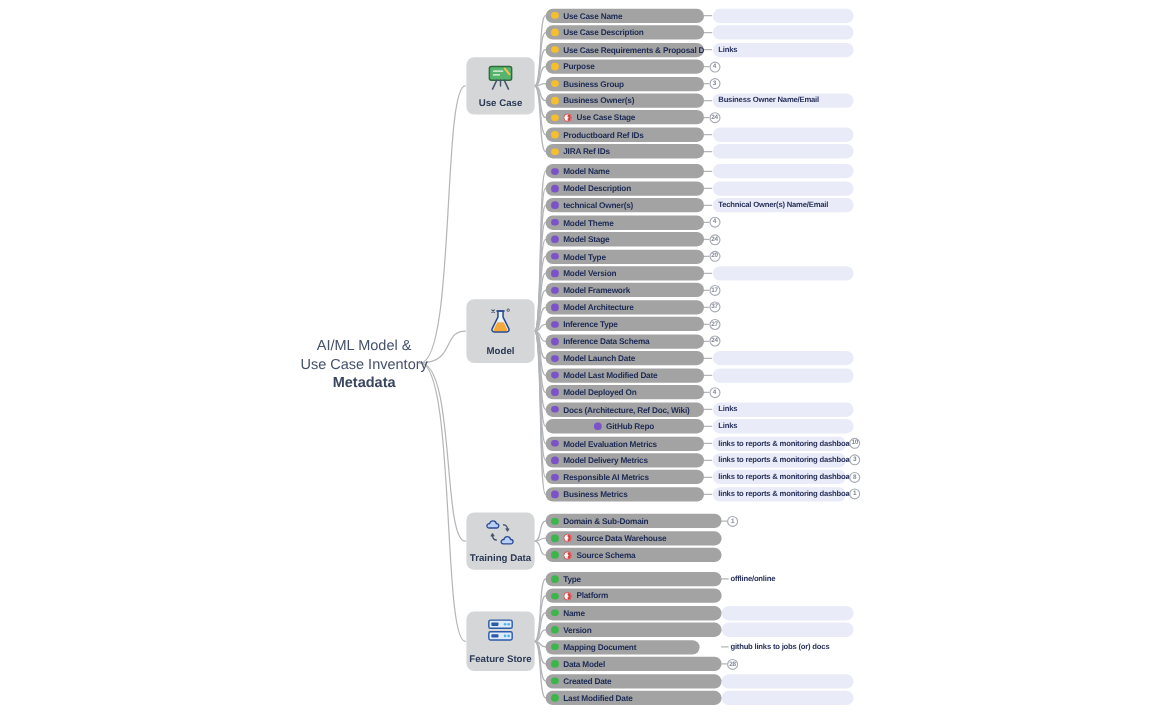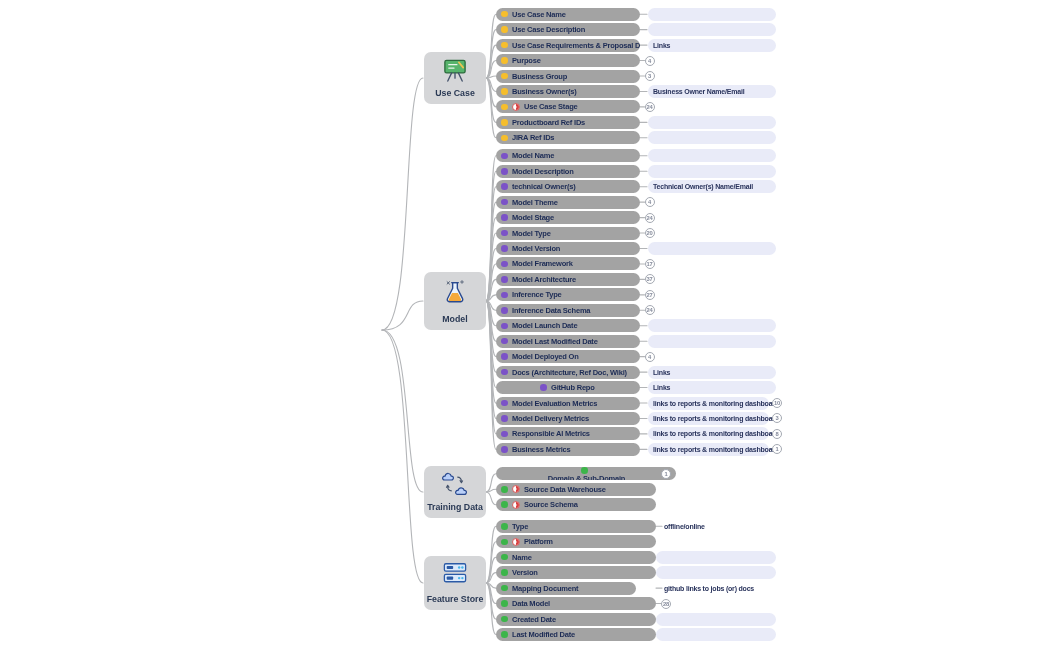--- a/index.html
+++ b/index.html
@@ -112,20 +112,25 @@
       <path d="M 486 583 C 493 583 489.5 588.0999999999999 496 588.0999999999999"></path>
       <path d="M 656 588.0999999999999 L 662 588.0999999999999"></path>
       <path d="M 486 583 C 493 583 489.5 603.55 496 603.55"></path>
       <path d="M 656 603.55 L 661 603.55"></path>
       <path d="M 486 583 C 493 583 489.5 619 496 619"></path>
       <path d="M 656 619 L 655 619"></path>
       <path d="M 486 583 C 493 583 489.5 634.4499999999999 496 634.4499999999999"></path>
       <path d="M 656 634.4499999999999 L 655 634.4499999999999"></path>
     </svg>
 
+  <div id="root-label">
+    <div>AI/ML Model &amp;</div>
+    <div>Use Case Inventory</div>
+    <div class="bold">Metadata</div>
+  </div>
 
   <div id="nodes">
       <div class="branch" style="left: 424px; top: 52px; width: 62px; height: 52px;">
       <span class="branch-icon"><svg id="presentation-board-icon" width="30" height="26" viewBox="0 0 30 27">
       <rect x="4.5" y="3.5" width="21" height="13" rx="1.8" fill="#57B46C" stroke="#2E6B3E" stroke-width="1.4"></rect>
       <path d="M8.5 8 h8.5 M8.5 11.5 h5.5" stroke="#EAF6EC" stroke-width="1.3" stroke-linecap="round"></path>
       <path d="M19 5.5 l4.5 5.5" stroke="#F0C24F" stroke-width="1.8" stroke-linecap="round"></path>
       <path d="M11.5 16.5 L7.5 25 M18.5 16.5 L22.5 25 M15 16.5 V22" stroke="#45536B" stroke-width="1.4" stroke-linecap="round"></path>
     </svg></span>
       <span class="branch-label">Use Case</span>
@@ -299,21 +304,21 @@
       <span class="branch-icon"><svg id="clouds-sync-icon" width="30" height="26" viewBox="0 0 32 28">
       <path d="M4.9 9.7 C3.1 9.7 2.2 8.1 2.9 6.7 C3.4 5.8 4.4 5.3 5.4 5.5 C5.6 3.7 7.2 2.4 9 2.7 C10.5 2.9 11.7 4 11.9 5.5 C13.1 5.2 14.2 6.1 14.3 7.3 C14.4 8.6 13.4 9.7 12.2 9.7 Z" fill="#B9CFF8" stroke="#2A4A8F" stroke-width="1.3" stroke-linejoin="round"></path>
       <path d="M18.9 25.2 C17.1 25.2 16.2 23.6 16.9 22.2 C17.4 21.3 18.4 20.8 19.4 21 C19.6 19.2 21.2 17.9 23 18.2 C24.5 18.4 25.7 19.5 25.9 21 C27.1 20.7 28.2 21.6 28.3 22.8 C28.4 24.1 27.4 25.2 26.2 25.2 Z" fill="#B9CFF8" stroke="#2A4A8F" stroke-width="1.3" stroke-linejoin="round"></path>
       <path d="M18.5 6.5 C21.5 6.5 23 8.5 22.8 11.2" fill="none" stroke="#45536B" stroke-width="1.3"></path>
       <path d="M21.2 10 L22.9 12.6 L24.3 10.2" fill="none" stroke="#45536B" stroke-width="1.3" stroke-linejoin="round"></path>
       <path d="M12.5 21.5 C9.5 21.5 8 19.5 8.2 16.8" fill="none" stroke="#45536B" stroke-width="1.3"></path>
       <path d="M6.7 18 L8.1 15.4 L9.8 17.8" fill="none" stroke="#45536B" stroke-width="1.3" stroke-linejoin="round"></path>
     </svg></span>
       <span class="branch-label">Training Data</span>
     </div>
-      <div class="row-pill" style="left: 496px; top: 467.3px; width: 180px; flex-direction: column;">
+      <div class="row-pill" style="left: 496px; top: 467.3px; width: 160px;">
       <span class="bullet" style="background: rgb(60, 181, 74);"></span>
       <span class="row-label">Domain &amp; Sub-Domain</span>
     </div>
       <div class="badge" style="left: 661px; top: 468.8px;">1</div>
       <div class="row-pill" style="left: 496px; top: 482.75px; width: 160px;">
       <span class="bullet" style="background: rgb(60, 181, 74);"></span>
       <svg width="8" height="8" viewBox="0 0 10 10" class="marker">
       <circle cx="5" cy="5" r="4.3" fill="#fff" stroke="#D84040" stroke-width="1"></circle>
       <path d="M5 1.3 a3.7 3.7 0 0 1 0 7.4 Z" fill="#D84040"></path>
       <path d="M3.6 3.3 L6.6 5 L3.6 6.7 Z" fill="#fff"></path>

